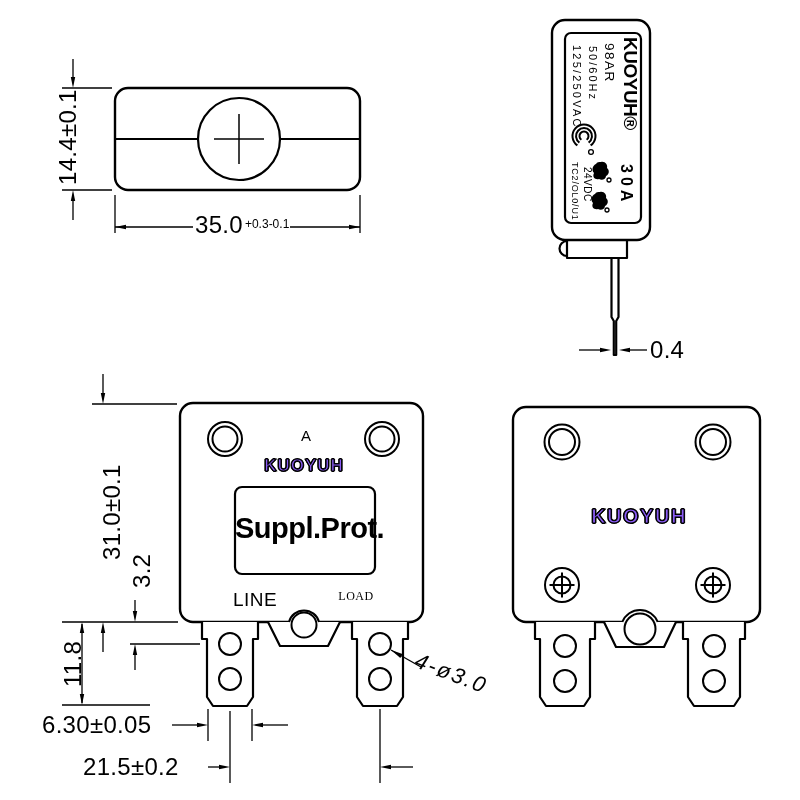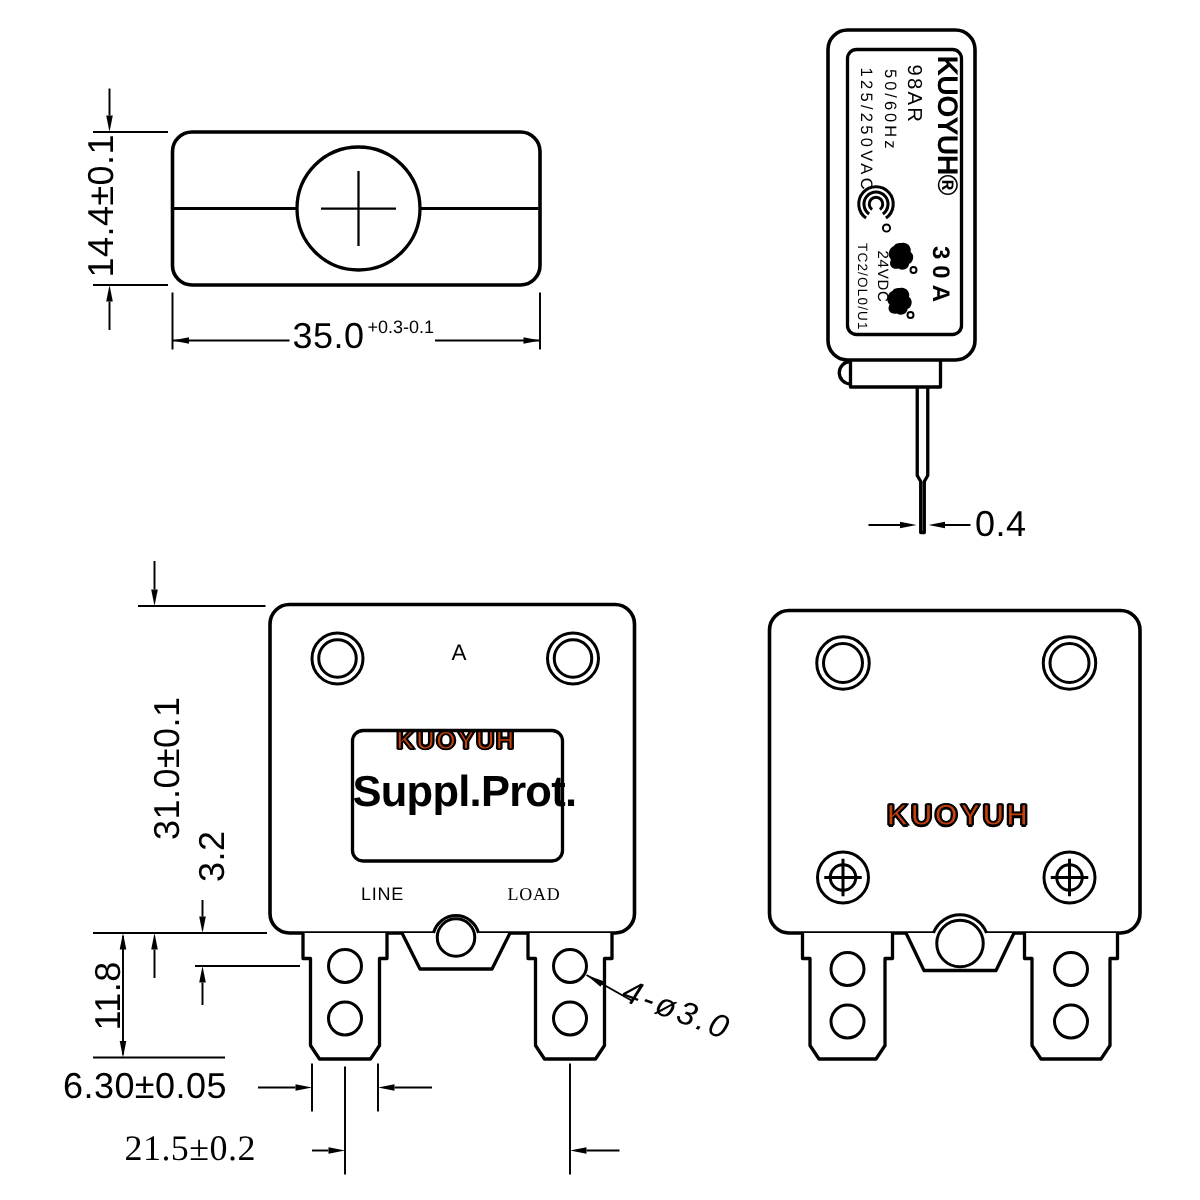--- a/index.html
+++ b/index.html
@@ -12,22 +12,22 @@
   .thin{fill:none;stroke:#000;stroke-width:1.5;}
   .d  {fill:none;stroke:#000;stroke-width:1.3;}
   .ah {fill:#000;stroke:none;}
   .mask{fill:#fff;stroke:none;}
   .blob{fill:#000;stroke:none;}
   .t{position:absolute;white-space:nowrap;line-height:1.05;color:#000;}
   .dimtxt{font-size:24px;letter-spacing:0.3px;}
   .tol{font-size:12px;line-height:1.05;display:inline-flex;flex-direction:row;vertical-align:middle;margin-left:2px;}
   .rotccw{transform:rotate(-90deg);transform-origin:0 0;}
   .rotcw{transform:rotate(90deg);transform-origin:0 0;}
-  .outline{color:#c2410c;font-weight:bold;-webkit-text-stroke:1.1px #000;
-           text-shadow:-1px 0 #000,1px 0 #000,0 -1px #000,0 1px #000;margin-top:28px;}
+  .outline{color:#8b5cf6;font-weight:bold;-webkit-text-stroke:1.1px #000;
+           text-shadow:-1px 0 #000,1px 0 #000,0 -1px #000,0 1px #000;}
   .ctr{text-align:center;}
   .rgt{text-align:left;}
 </style>
 </head>
 <body>
 
 <div id="stage">
 
 <svg width="800" height="800" viewBox="0 0 800 800">
 
@@ -166,45 +166,45 @@
     <path class="p" d="M535,622 L535,639 L540,639 L540,697 L546,706 L584,706 L590,697 L590,639 L595,639 L595,622"></path>
     <path class="p" d="M683,622 L683,639 L688,639 L688,697 L694,706 L734,706 L740,697 L740,639 L745,639 L745,622"></path>
     <circle class="ln" stroke-width="2.2" cx="565" cy="646" r="11"></circle>
     <circle class="ln" stroke-width="2.2" cx="565" cy="681" r="11"></circle>
     <circle class="ln" stroke-width="2.2" cx="714" cy="646" r="11"></circle>
     <circle class="ln" stroke-width="2.2" cx="714" cy="681" r="11"></circle>
   </g>
 </svg>
 
 <div class="t dimtxt rotccw" style="left:55px;top:185px;">14.4±0.1</div>
-<div class="t" style="left:195px;top:212px;display:flex;">
+<div class="t" style="left:195px;top:212px;display:flex;align-items:center;">
   <span class="dimtxt">35.0</span>
   <span class="tol">
     <span>+0.3</span>
     <span>-0.1</span>
   </span>
 </div>
 
 <div class="t rotcw" style="left:640px;top:37px;font-size:19px;font-weight:bold;letter-spacing:-0.5px;">KUOYUH®</div>
 <div class="t rotcw" style="left:616px;top:43px;font-size:13.5px;letter-spacing:1.5px;">98AR</div>
 <div class="t rotcw" style="left:598px;top:46px;font-size:11px;letter-spacing:2px;">50/60Hz</div>
 <div class="t rotcw" style="left:582px;top:45px;font-size:11px;letter-spacing:2.2px;">125/250VAC</div>
 <div class="t rotcw" style="left:634px;top:164px;font-size:16px;font-weight:bold;letter-spacing:4px;">30A</div>
 <div class="t rotcw" style="left:592px;top:167px;font-size:10px;letter-spacing:0.5px;">24VDC</div>
 <div class="t rotcw" style="left:579px;top:162px;font-size:9px;letter-spacing:0.8px;">TC2/OL0/U1</div>
 <div class="t dimtxt" style="left:650px;top:337px;">0.4</div>
 
 <div class="t ctr" style="left:296px;top:428px;width:20px;font-size:15px;">A</div>
 <div class="t ctr outline" style="left:249px;top:457px;width:110px;font-size:17px;letter-spacing:1px;">KUOYUH</div>
 <div class="t ctr" style="left:235px;top:513px;width:140px;font-size:29px;letter-spacing:-0.5px;font-weight:bold;">Suppl.Prot.</div>
-<div class="t ctr" style="left:225px;top:590px;width:60px;font-size:12px;letter-spacing:0.5px;">LINE</div>
+<div class="t ctr" style="left:225px;top:590px;width:60px;font-size:19px;letter-spacing:0.5px;">LINE</div>
 <div class="t ctr" style="left:326px;top:590px;width:60px;font-size:12px;letter-spacing:0.5px;font-family:Liberation Serif, serif;">LOAD</div>
 
 <div class="t dimtxt rotccw" style="left:99px;top:560px;">31.0±0.1</div>
 <div class="t dimtxt rotccw" style="left:129px;top:588px;">3.2</div>
 <div class="t dimtxt rotccw" style="left:60px;top:687px;">11.8</div>
 <div class="t dimtxt rgt" style="left:42px;top:712px;width:126px;">6.30±0.05</div>
-<div class="t dimtxt rgt" style="left:83px;top:754px;width:122px;font-family:Liberation Serif, serif;">21.5±0.2</div>
+<div class="t dimtxt rgt" style="left:83px;top:754px;width:122px;">21.5±0.2</div>
 <div class="t" style="left:416px;top:648px;font-size:22px;font-style:italic;letter-spacing:2px;transform:rotate(21deg);transform-origin:0 50%;">4-ø3.0</div>
 
 <div class="t ctr outline" style="left:579px;top:506px;width:120px;font-size:20px;letter-spacing:1.5px;">KUOYUH</div>
 
 </div>
 
 </body></html>

